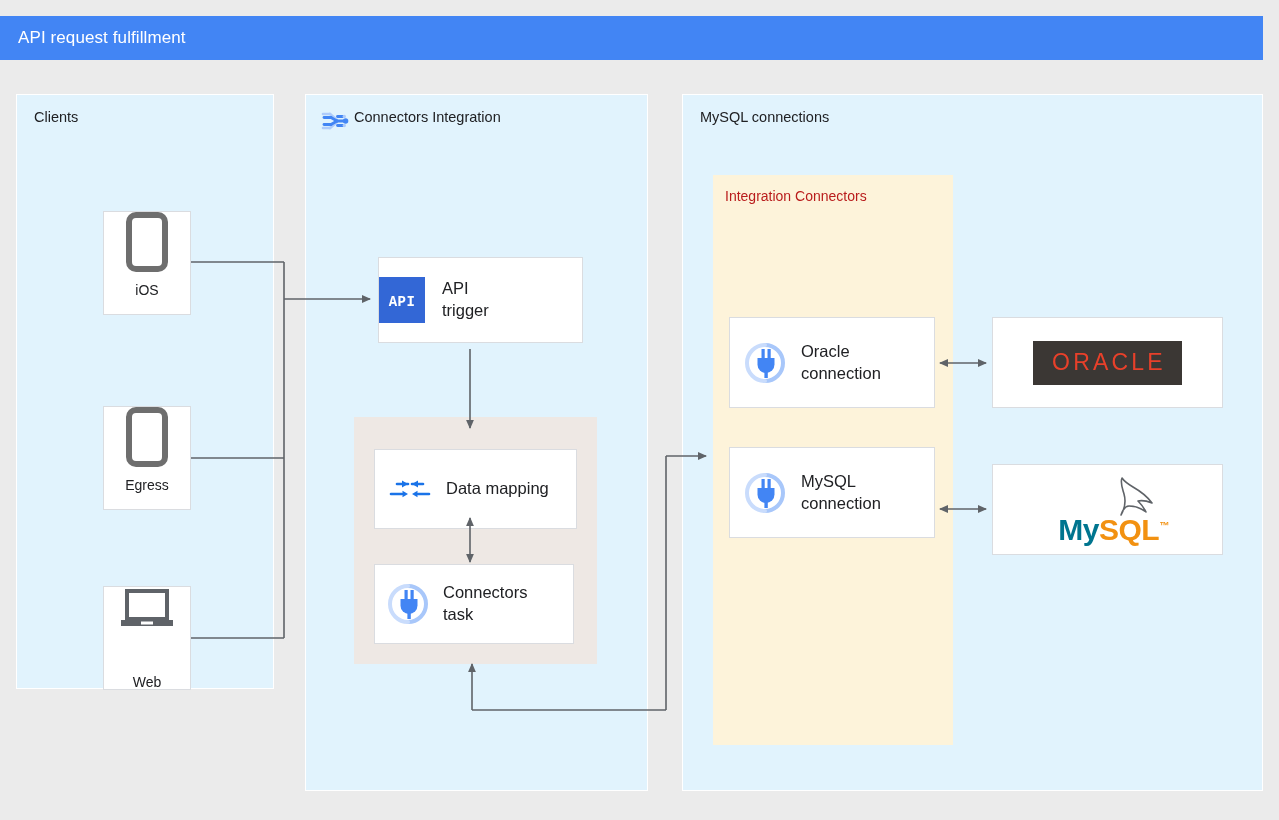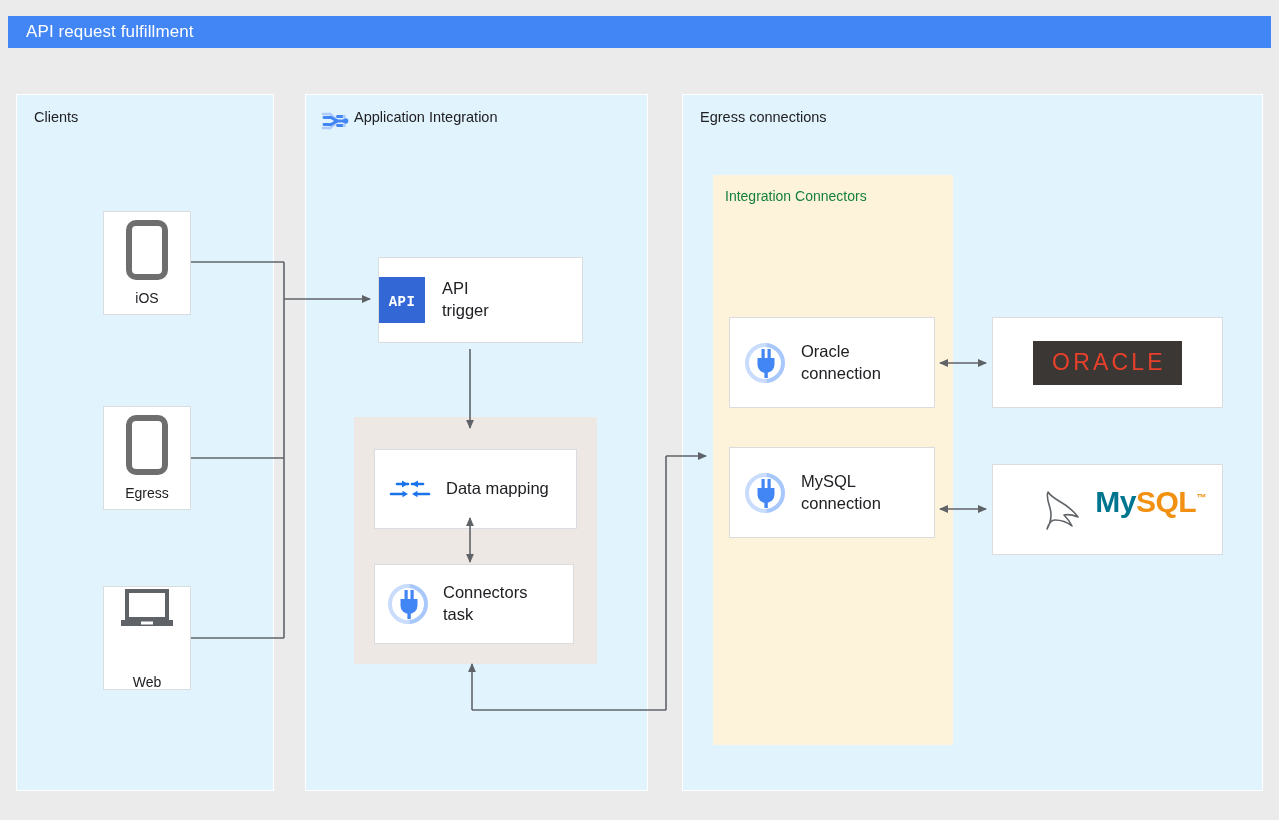--- a/index.html
+++ b/index.html
@@ -13,24 +13,24 @@
     position: relative;
     width: 1279px;
     height: 820px;
     background: #ebebeb;
     overflow: hidden;
   }
 
   
   #header-banner {
     position: absolute;
-    left: 8px;
+    left: 0;
     top: 16px;
     width: 1263px;
-    height: 32px;
+    height: 44px;
     background: #4285f4;
     display: flex;
     align-items: center;
   }
   #header-title {
     color: #ffffff;
     font-size: 17px;
     padding-left: 18px;
     letter-spacing: .1px;
   }
@@ -47,21 +47,21 @@
     left: 17px;
     top: 14px;
     font-size: 14.5px;
     color: #202124;
     white-space: nowrap;
   }
   .panel-title-with-icon {
     left: 48px;
   }
 
-  #panel-clients   { left: 16px;  top: 94px; width: 258px; height: 697px; }
+  #panel-clients   { left: 16px;  top: 94px; width: 258px; height: 595px; }
   #panel-appint    { left: 305px; top: 94px; width: 343px; height: 697px; }
   #panel-egress    { left: 682px; top: 94px; width: 581px; height: 697px; }
 
   
   #appint-icon {
     position: absolute;
     left: 14px;
     top: 12px;
     width: 30px;
     height: 28px;
@@ -82,41 +82,40 @@
     top: 80px;
     width: 240px;
     height: 570px;
     background: #fdf3da;
   }
   #subpanel-connectors-title {
     position: absolute;
     left: 12px;
     top: 13px;
     font-size: 14px;
-    color: #15803d;
+    color: #b91c1c;
     white-space: nowrap;
   }
 
   
   .card {
     position: absolute;
     background: #ffffff;
     border: 1px solid #dadce0;
     box-sizing: border-box;
   }
 
   
   .client-card {
     width: 88px;
     height: 104px;
     left: 86px;
     display: flex;
     flex-direction: column;
     align-items: center;
-    justify-content: center;
   }
   .client-card .client-icon { margin-bottom: 6px; }
   .client-card .client-label {
     font-size: 14px;
     color: #202124;
   }
   #card-ios     { top: 116px; }
   #card-android { top: 311px; }
   #card-web     { top: 491px; gap: 31px; }
 
@@ -184,22 +183,22 @@
     background: #3b3734;
     color: #e8402a;
     font-size: 23px;
     letter-spacing: 3.2px;
     padding: 8px 16px 9px 19px;
     font-family: "Liberation Sans", sans-serif;
   }
 
   .mysql-logo {
     display: flex;
-    flex-direction: row;
-    align-items: flex-start;
+    flex-direction: column;
+    align-items: flex-end;
     transform: translateX(6px);
   }
   .mysql-word {
     font-size: 30px;
     font-weight: bold;
     letter-spacing: -0.5px;
     line-height: 1;
     margin-top: -2px;
   }
   .mysql-my  { color: #00758f; }
@@ -275,21 +274,21 @@
           <path d="M11 17.5 L17 14"></path>
           <path d="M17 14 L24 14"></path>
           <path d="M17.5 9.5 L23 9.5"></path>
           <path d="M17.5 18.5 L23 18.5"></path>
         </g>
         <circle cx="25.6" cy="14" r="2.7" fill="#4285f4"></circle>
         <circle cx="24.3" cy="9.5" r="1.7" fill="#aecbfa"></circle>
         <circle cx="24.3" cy="18.5" r="1.7" fill="#aecbfa"></circle>
       </svg>
     </span>
-    <div class="panel-title panel-title-with-icon">Application Integration</div>
+    <div class="panel-title panel-title-with-icon">Connectors Integration</div>
 
     <div class="card proc-card" id="card-api-trigger">
       <span class="proc-icon">
         <svg width="46" height="46" viewBox="0 0 46 46">
           <rect x="0" y="0" width="46" height="46" fill="#3367d6"></rect>
           <text x="23" y="29" text-anchor="middle" fill="#ffffff" font-family="'Liberation Mono', monospace" font-size="14" font-weight="bold" letter-spacing="0.5">API</text>
         </svg>
       </span>
       <span class="proc-label">API
 trigger</span>
@@ -326,21 +325,21 @@
             <rect x="22.4" y="30" width="3.4" height="8" fill="#4285f4"></rect>
           </svg>
         </span>
         <span class="proc-label">Connectors
 task</span>
       </div>
     </div>
   </div>
 
   <div class="panel" id="panel-egress">
-    <div class="panel-title">Egress connections</div>
+    <div class="panel-title">MySQL connections</div>
 
     <div id="subpanel-connectors">
       <div id="subpanel-connectors-title">Integration Connectors</div>
 
       <div class="card proc-card conn-card" id="card-oracle-connection">
         <span class="proc-icon">
           <svg width="46" height="46" viewBox="0 0 46 46">
             <path d="M23 5 a18 18 0 0 1 0 36" fill="none" stroke="#a8c7fa" stroke-width="4" stroke-linecap="round"></path>
             <path d="M23 5 a18 18 0 0 0 0 36" fill="none" stroke="#c9dcfc" stroke-width="4" stroke-linecap="round"></path>
             <rect x="19.5" y="9" width="3.2" height="9" fill="#4285f4"></rect>

